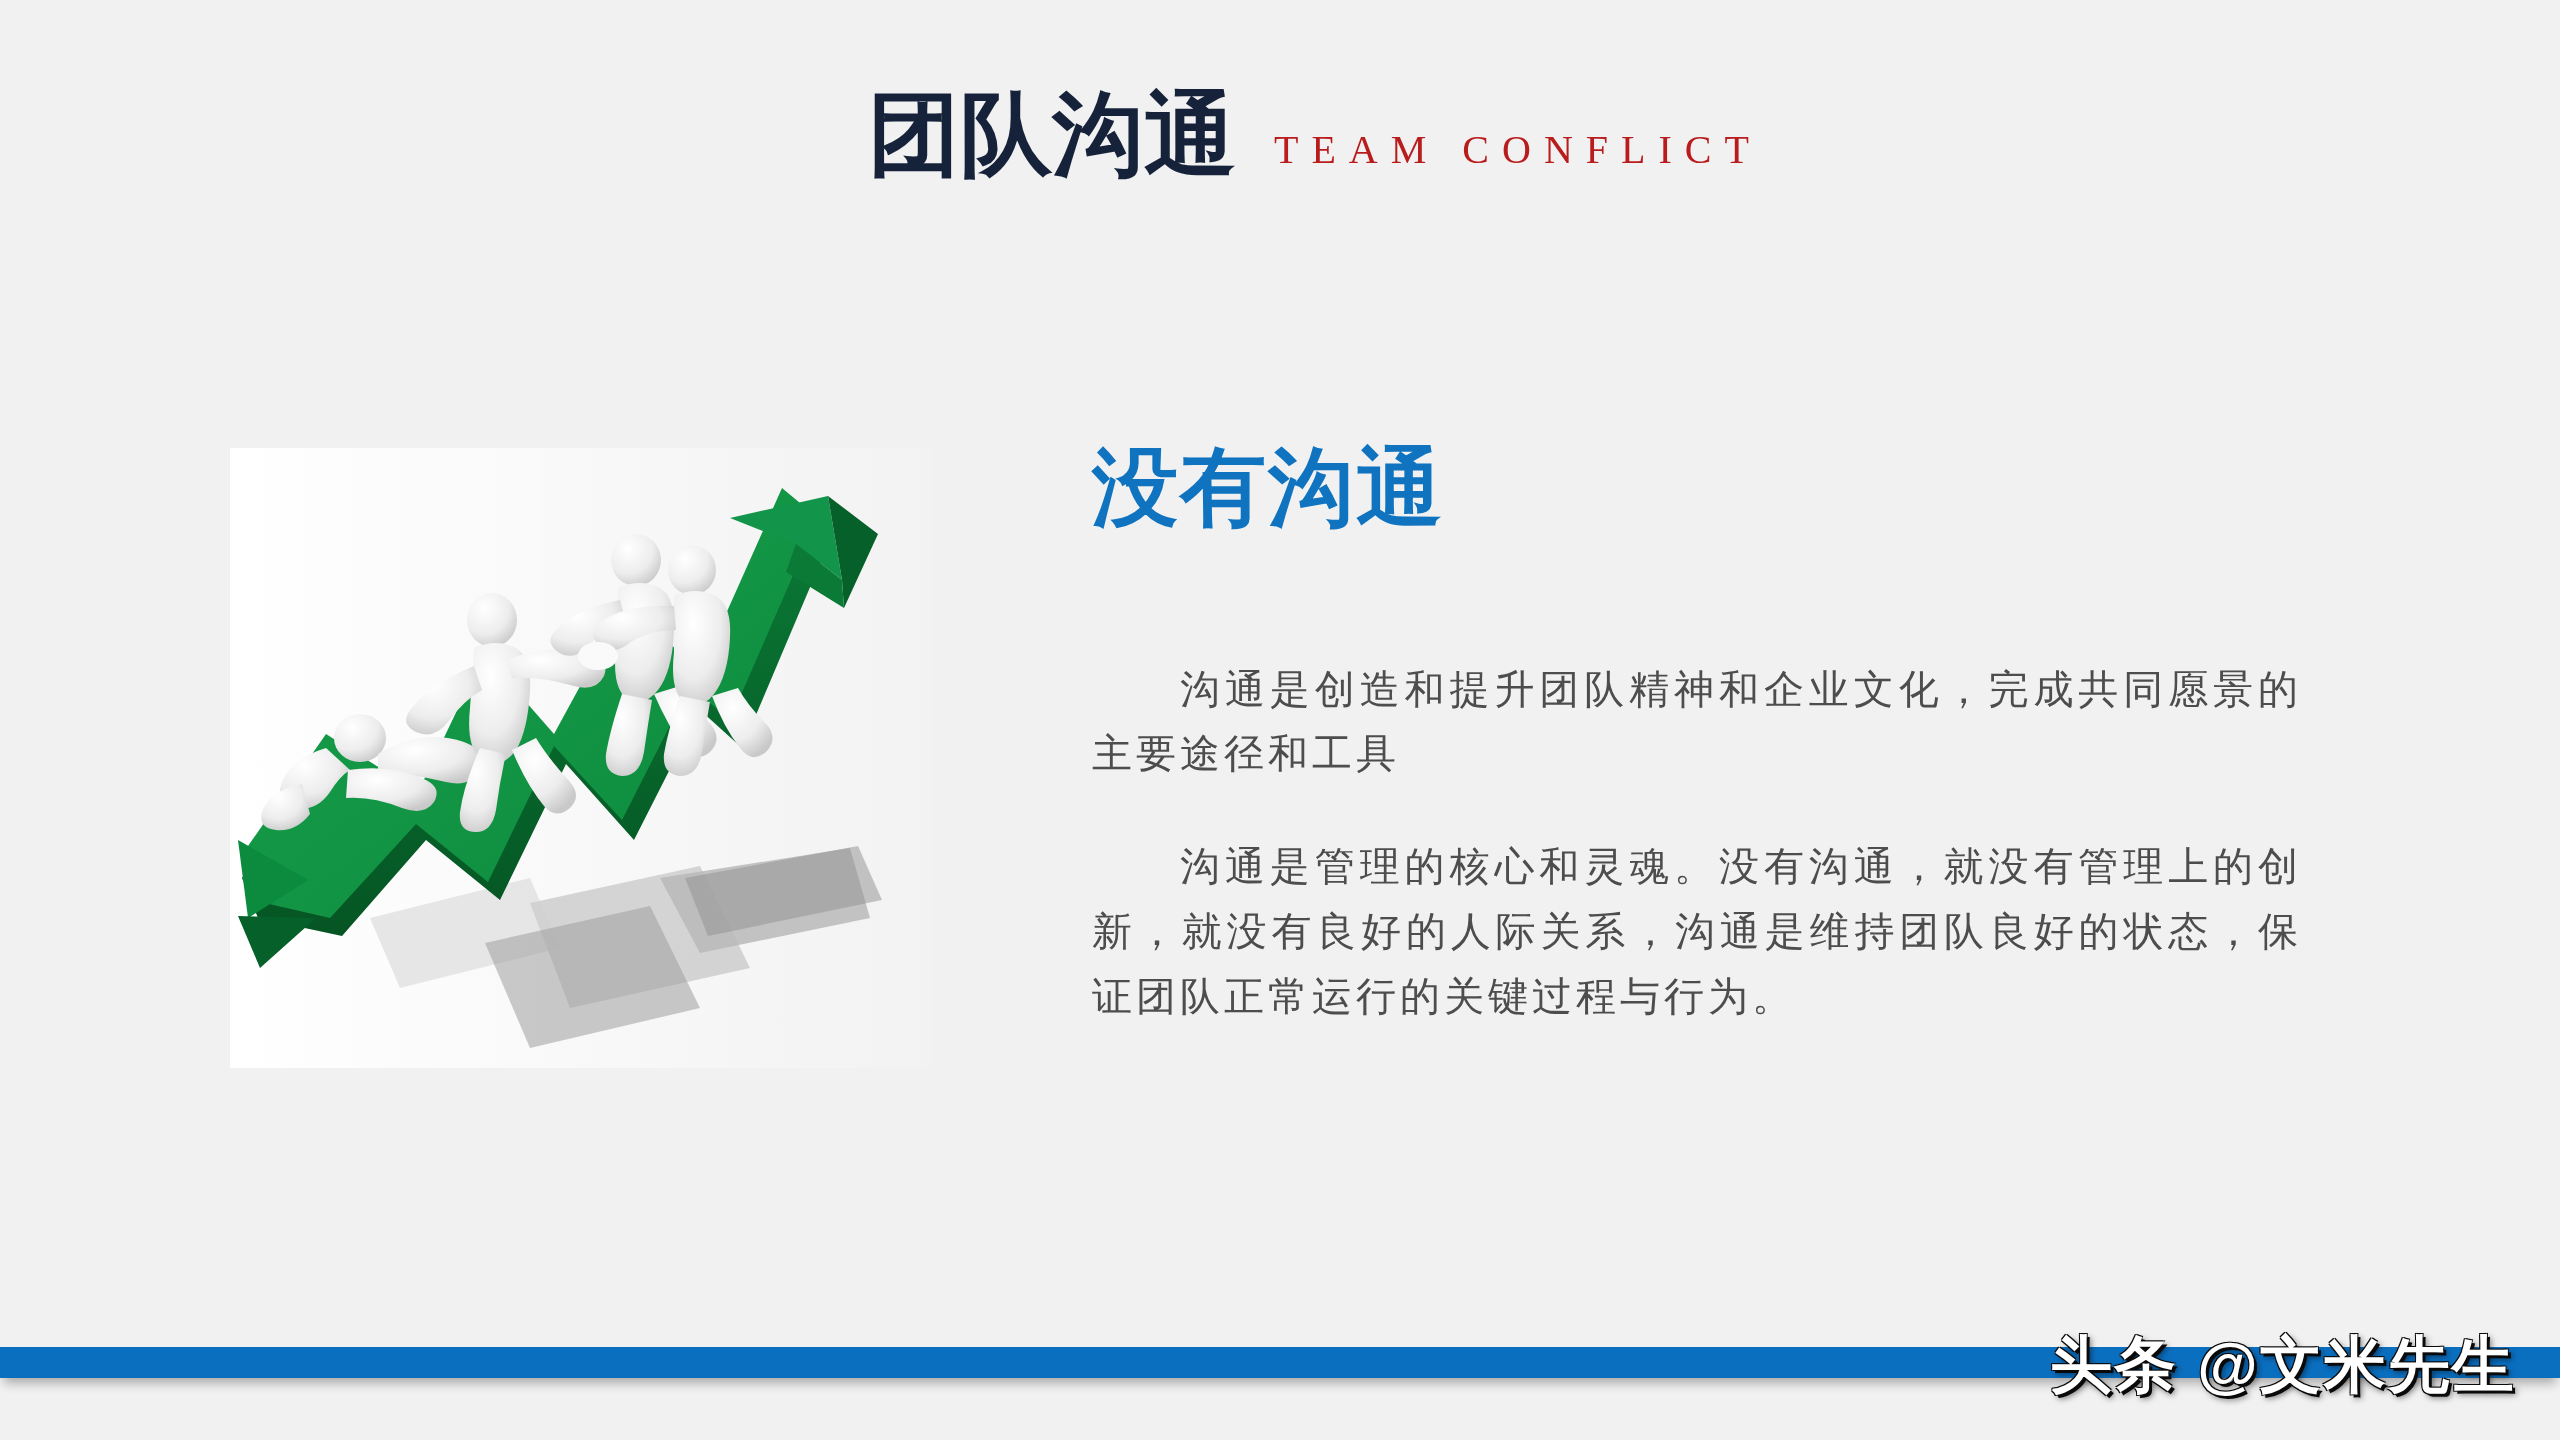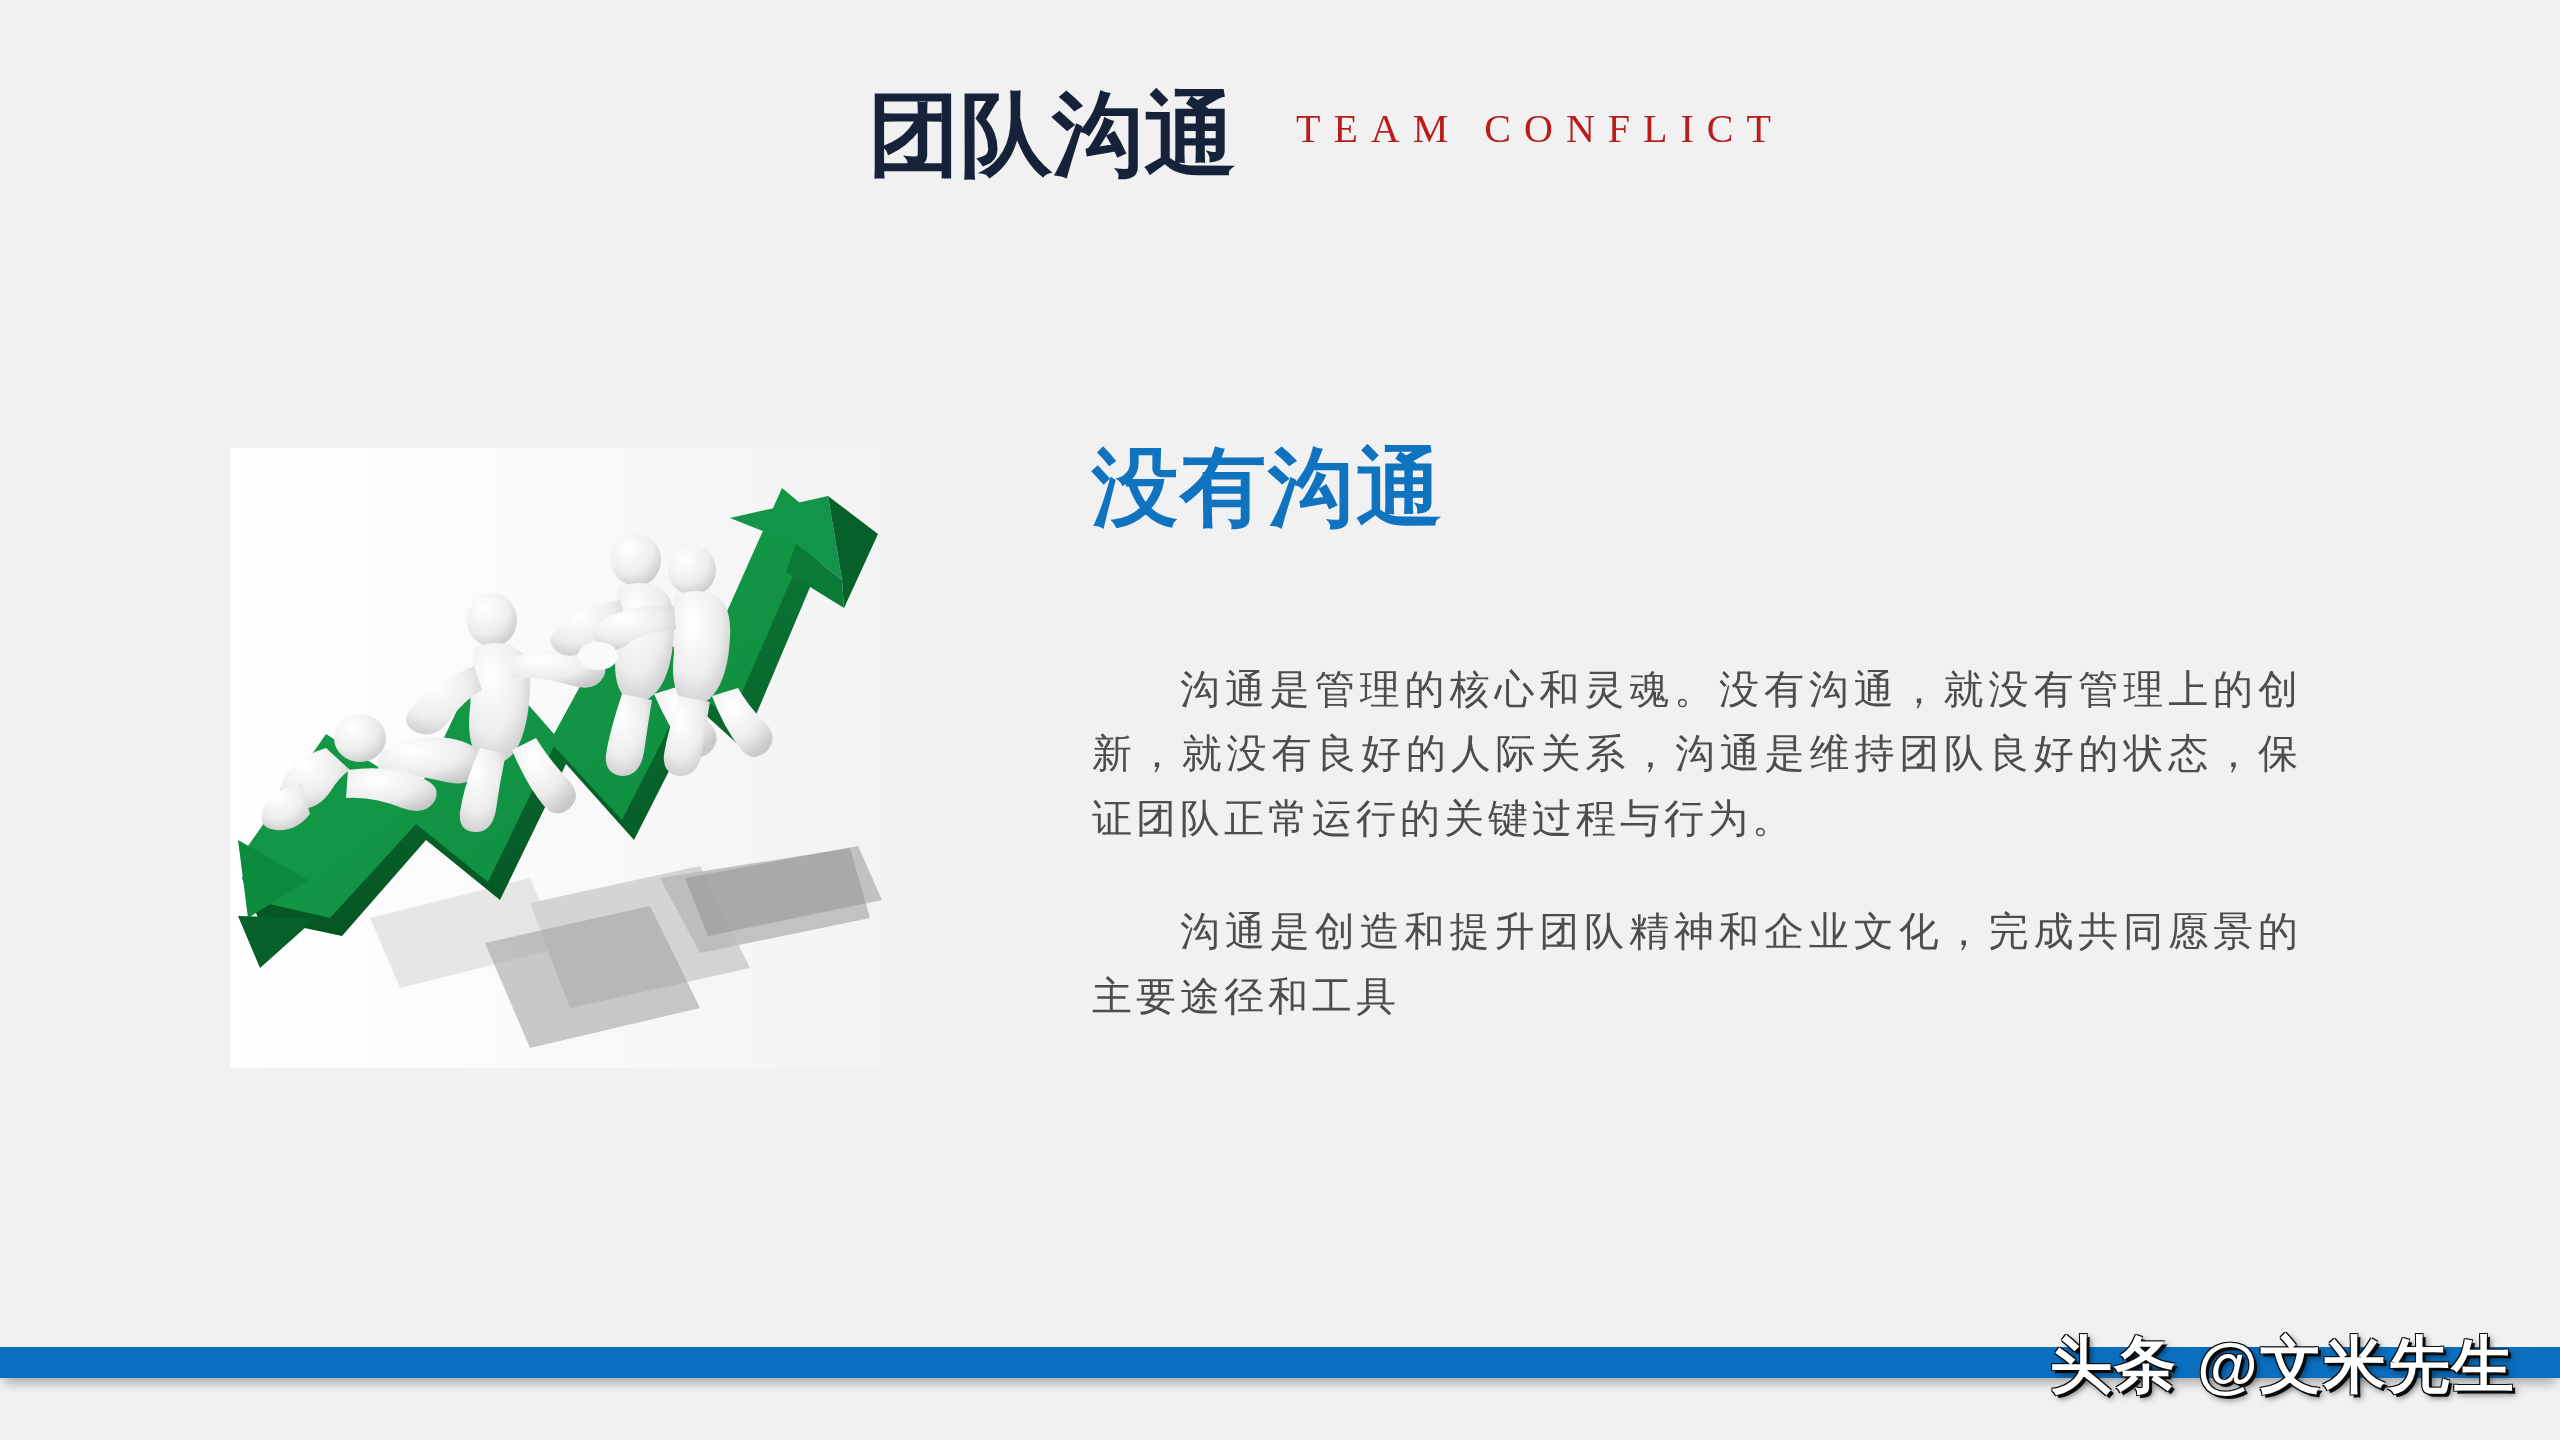--- a/index.html
+++ b/index.html
@@ -18,22 +18,22 @@
     background:#f1f1f1;
     font-family:"Liberation Sans","DejaVu Sans",sans-serif;
   }
 
   
   .header {
     position:absolute;
     left:868px;
     top:88px;
     display:flex;
-    align-items:center;
-    gap:40px;
+    align-items:flex-end;
+    gap:18px;
   }
   .title-cn {
     font-size:92px;
     font-weight:bold;
     color:#15223a;
     line-height:1;
     letter-spacing:0px;
     white-space:nowrap;
   }
   .title-en {
@@ -202,21 +202,21 @@
       </g>
 
       <ellipse cx="368" cy="208" rx="20" ry="14" fill="#fafafa"></ellipse>
     </svg>
   </div>
 
   <div class="right-col">
     <div class="heading-blue">没有沟通</div>
 
     <div class="body-block">
+      <p class="para">沟通是创造和提升团队精神和企业文化，完成共同愿景的主要途径和工具</p>
       <p class="para">沟通是管理的核心和灵魂。没有沟通，就没有管理上的创新，就没有良好的人际关系，沟通是维持团队良好的状态，保证团队正常运行的关键过程与行为。</p>
-      <p class="para">沟通是创造和提升团队精神和企业文化，完成共同愿景的主要途径和工具</p>
     </div>
   </div>
 
   <div class="bottom-bar"></div>
   <div class="watermark">头条 @文米先生</div>
 
 </div>
 
 </body></html>

